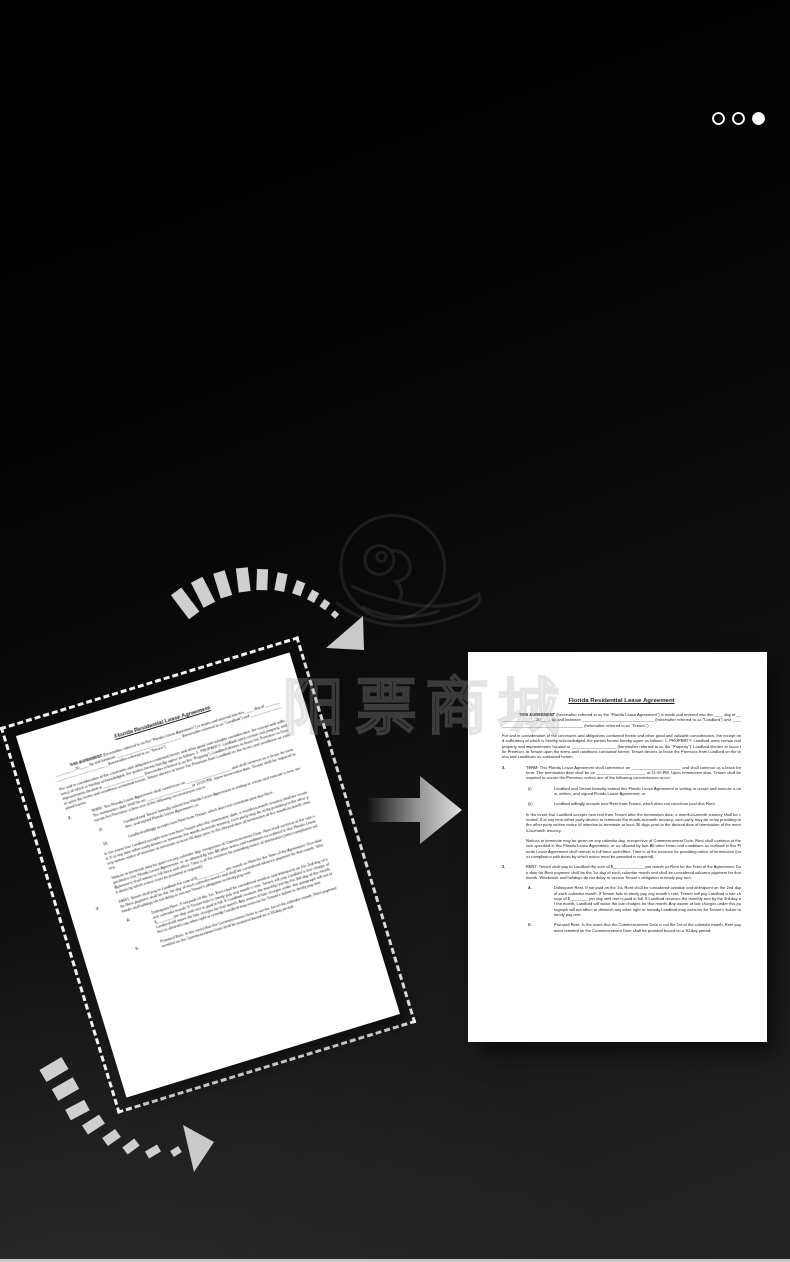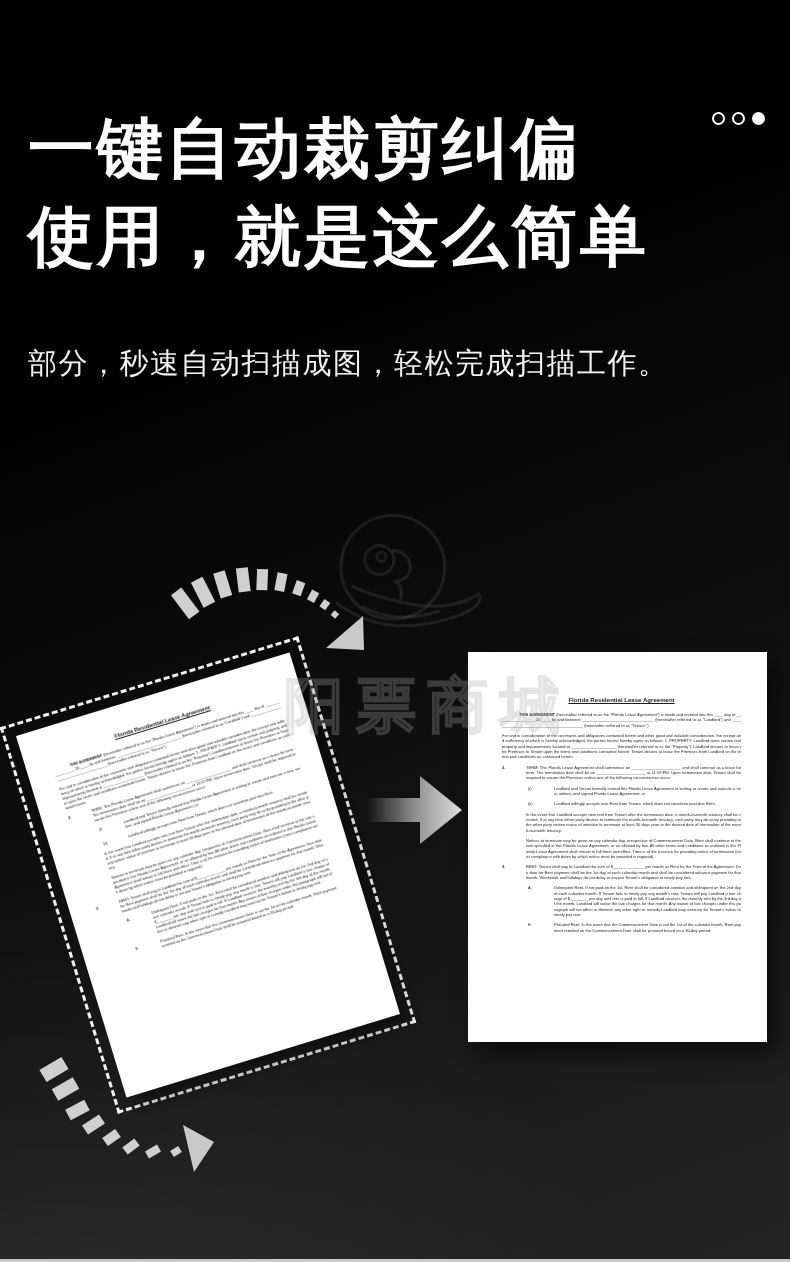--- a/index.html
+++ b/index.html
@@ -55,27 +55,22 @@
 <body>
 
 <div class="stage">
 
   <div class="dots">
     <span class="dot"></span>
     <span class="dot"></span>
     <span class="dot filled"></span>
   </div>
 
-  <div class="title">
-    <div>一键自动裁剪纠偏</div>
-    <div>使用，就是这么简单</div>
-  </div>
 
   <div class="desc">
-    <div>部分，秒速自动扫描成图，轻松完成扫描工作。</div>
   </div>
 
   <svg class="wm-logo" width="190" height="145" viewBox="0 0 180 140">
     <g fill="none" stroke="rgba(150,150,150,0.15)" stroke-width="3">
       <circle cx="85" cy="62" r="50"></circle>
       <circle cx="72" cy="55" r="14"></circle>
       <circle cx="74" cy="52" r="4.5"></circle>
       <path d="M 84 46 q 16 0 18 16 q -1 12 -14 14 q 8 6 4 18"></path>
       <path d="M 30 96 Q 80 134 150 108 Q 174 98 168 88 Q 140 106 95 96 Q 62 89 45 80"></path>
       <path d="M 55 100 Q 90 118 130 104"></path>

